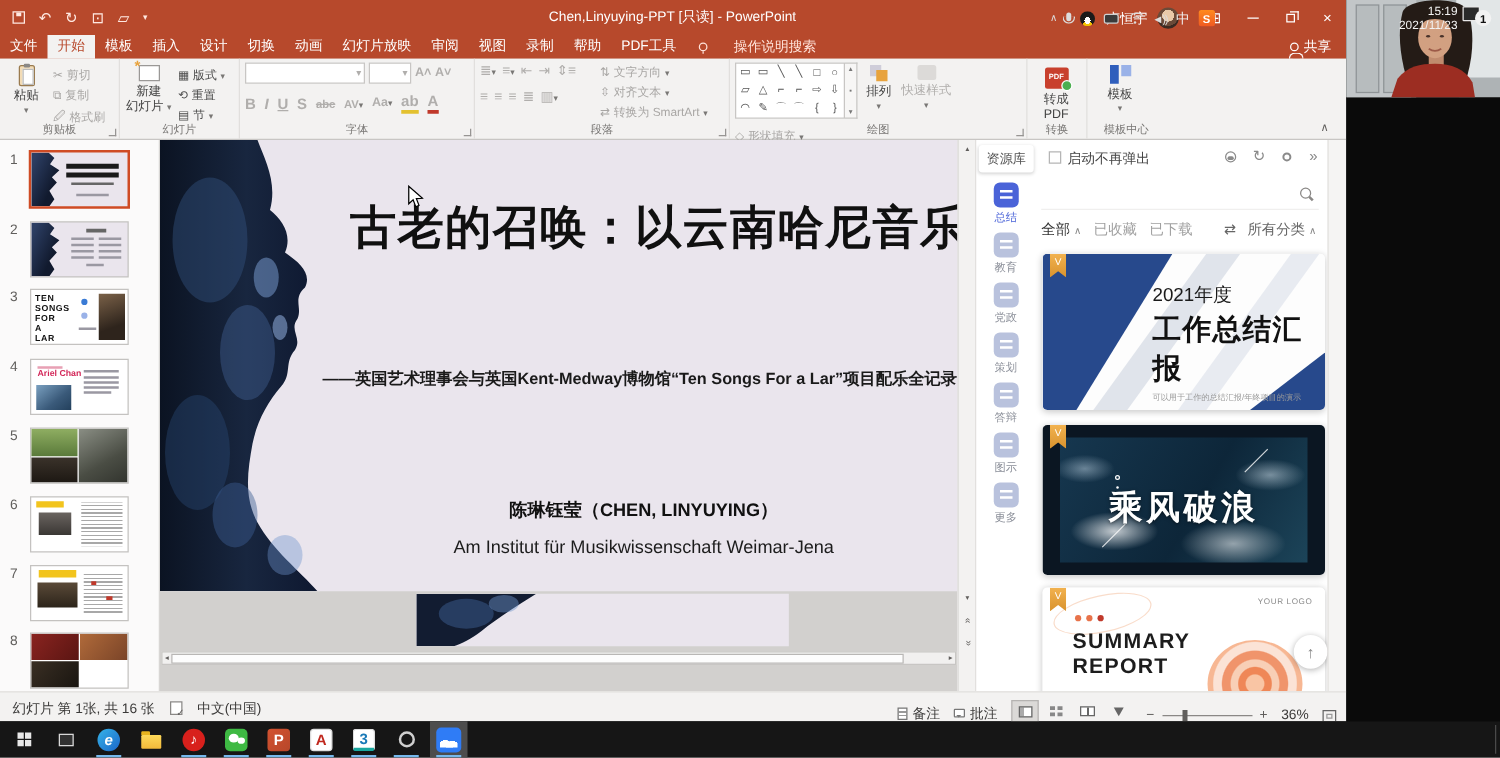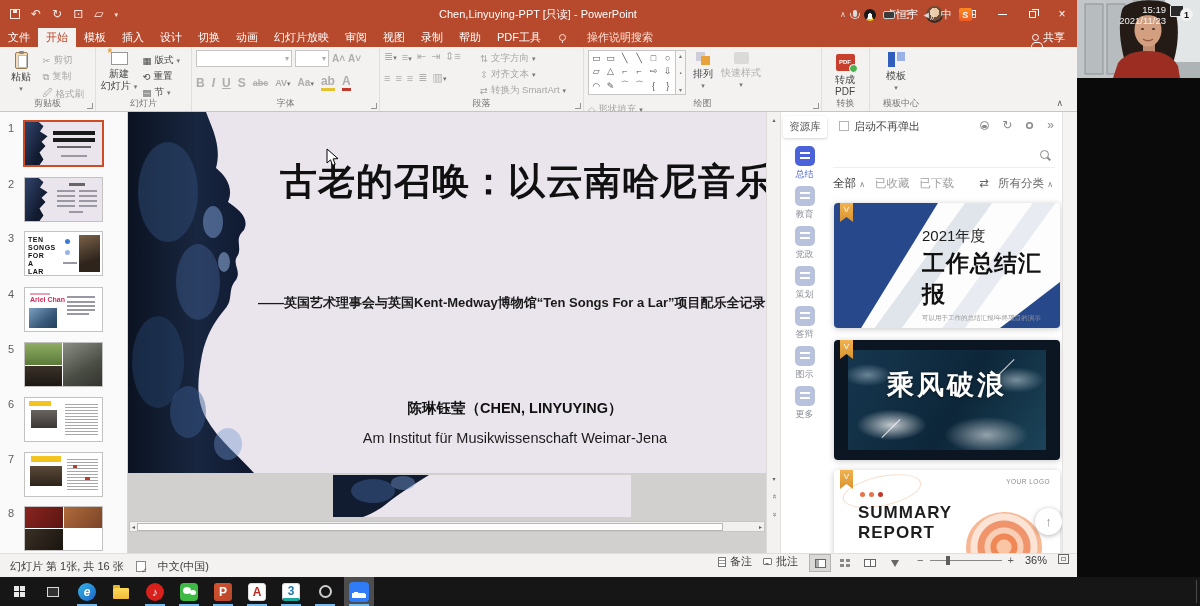--- a/index.html
+++ b/index.html
@@ -137,41 +137,41 @@
   .c1 .t{font-size:23px;font-weight:900;color:#111;letter-spacing:1px;margin-top:2px}
   .c1 .d{font-size:6.5px;color:#9a9a9a;margin-top:4px}
   
   .c2{height:120px;background:#0b1622;position:relative}
   .c2 .sea{position:absolute;left:14px;top:10px;right:14px;bottom:10px;background:
       radial-gradient(50px 22px at 22% 75%,rgba(255,255,255,.75),transparent 70%),
       radial-gradient(60px 26px at 70% 85%,rgba(255,255,255,.55),transparent 70%),
       radial-gradient(40px 18px at 85% 30%,rgba(220,235,245,.5),transparent 70%),
       radial-gradient(34px 16px at 10% 25%,rgba(210,230,245,.45),transparent 70%),
       linear-gradient(120deg,#16374f,#0d2639 55%,#1c4459)}
-  .c2 .ctxt{position:absolute;left:0;top:27px;width:100%;text-align:center;font-size:27px;font-weight:900;color:#fff;letter-spacing:3px;text-shadow:0 1px 3px rgba(0,0,0,.5)}
+  .c2 .ctxt{position:absolute;left:0;top:48px;width:100%;text-align:center;font-size:27px;font-weight:900;color:#fff;letter-spacing:3px;text-shadow:0 1px 3px rgba(0,0,0,.5)}
   .c2 .dl{position:absolute;width:26px;height:1px;background:rgba(255,255,255,.8);transform:rotate(-45deg)}
   .c2 .dots{position:absolute;left:58px;top:40px;width:4px;height:4px;border-radius:50%;border:1px solid #fff;box-shadow:0 8px 0 -1px #fff}
   
   .c3{height:120px;background:#fff;position:relative}
   .c3 .rose{position:absolute;right:18px;bottom:8px;width:76px;height:70px;border-radius:50%;background:
       radial-gradient(circle at 50% 50%,#f9c5a4 0 7px,#ef8757 8px 13px,#f8cfb6 14px 19px,#f0946b 20px 26px,#fbe3d6 27px 33px,#f7b793 34px 38px,rgba(251,227,214,0) 39px)}
   .c3 .wave{position:absolute;left:8px;top:6px;width:80px;height:30px;border-radius:50%;border:1px solid #f6cdb4;opacity:.7;transform:rotate(-12deg)}
   .c3 .logo{position:absolute;right:10px;top:8px;font-size:6.5px;color:#8a8a8a;letter-spacing:.5px}
   .c3 .dots{position:absolute;left:26px;top:22px;width:5px;height:5px;border-radius:50%;background:#e8734a;box-shadow:9px 0 0 #e8734a,18px 0 0 #c0392b}
   .c3 .t1{position:absolute;left:24px;top:33px;font-size:17px;font-weight:900;color:#1d1d1d;letter-spacing:1px;line-height:20px}
   .c3 .t2{position:absolute;left:24px;top:82px;font-size:12px;font-weight:800;color:#222}
   .fab{position:absolute;left:254px;top:396px;width:27px;height:27px;border-radius:50%;background:#fff;box-shadow:0 1px 5px rgba(0,0,0,.3);display:flex;align-items:center;justify-content:center;font-size:13px;color:#8a8a8a;z-index:5}
   .gutter{position:absolute;left:1062px;top:112px;width:15px;height:441px;background:#f5f4f3;border-left:1px solid #e4e2e0}
 
   
   .statusbar{position:absolute;left:0;top:553px;width:1077px;height:24px;background:#f3f2f1;border-top:1px solid #e1dfdd;font-size:11px;color:#3b3a39}
   .sb-left{position:absolute;left:10px;top:0;height:24px;display:flex;align-items:center;gap:12px}
   .spell{width:10px;height:11px;border:1px solid #8a8886;position:relative;background:#fff}
   .spell::after{content:"✓";position:absolute;right:-3px;bottom:-4px;font-size:8px;color:#605e5c}
-  .sb-right{position:absolute;right:8px;top:0;height:24px;display:flex;align-items:flex-start;gap:11px}
+  .sb-right{position:absolute;right:8px;top:0;height:24px;display:flex;align-items:flex-end;gap:11px}
   .sb-ic{display:flex;align-items:center;gap:4px}
   .pgic{width:8px;height:10px;border:1px solid #777;background:linear-gradient(#fff 0 2px,#999 2px 3px,#fff 3px 5px,#999 5px 6px,#fff 6px)}
   .cmic{width:9px;height:7px;border:1px solid #777;border-radius:1px;position:relative;background:#fff}
   .cmic::after{content:"";position:absolute;left:1px;bottom:-3px;border:2px solid transparent;border-top-color:#777}
   .viewbtns{display:flex;gap:3px;align-items:center}
   .vb{width:22px;height:18px;display:flex;align-items:center;justify-content:center}
   .vb.active{background:#dbd9d7;border:1px solid #b5b3b1}
   .vb-norm{width:11px;height:9px;border:1px solid #666;background:linear-gradient(90deg,#aaa 0 3px,#fff 3px)}
   .vb-sort{width:10px;height:9px;background:linear-gradient(#888,#888) 0 0/4px 3px no-repeat,linear-gradient(#888,#888) 6px 0/4px 3px no-repeat,linear-gradient(#888,#888) 0 5px/4px 3px no-repeat,linear-gradient(#888,#888) 6px 5px/4px 3px no-repeat}
   .vb-read{width:12px;height:8px;border:1px solid #666;background:linear-gradient(90deg,#fff 0 5px,#666 5px 6px,#fff 6px)}

